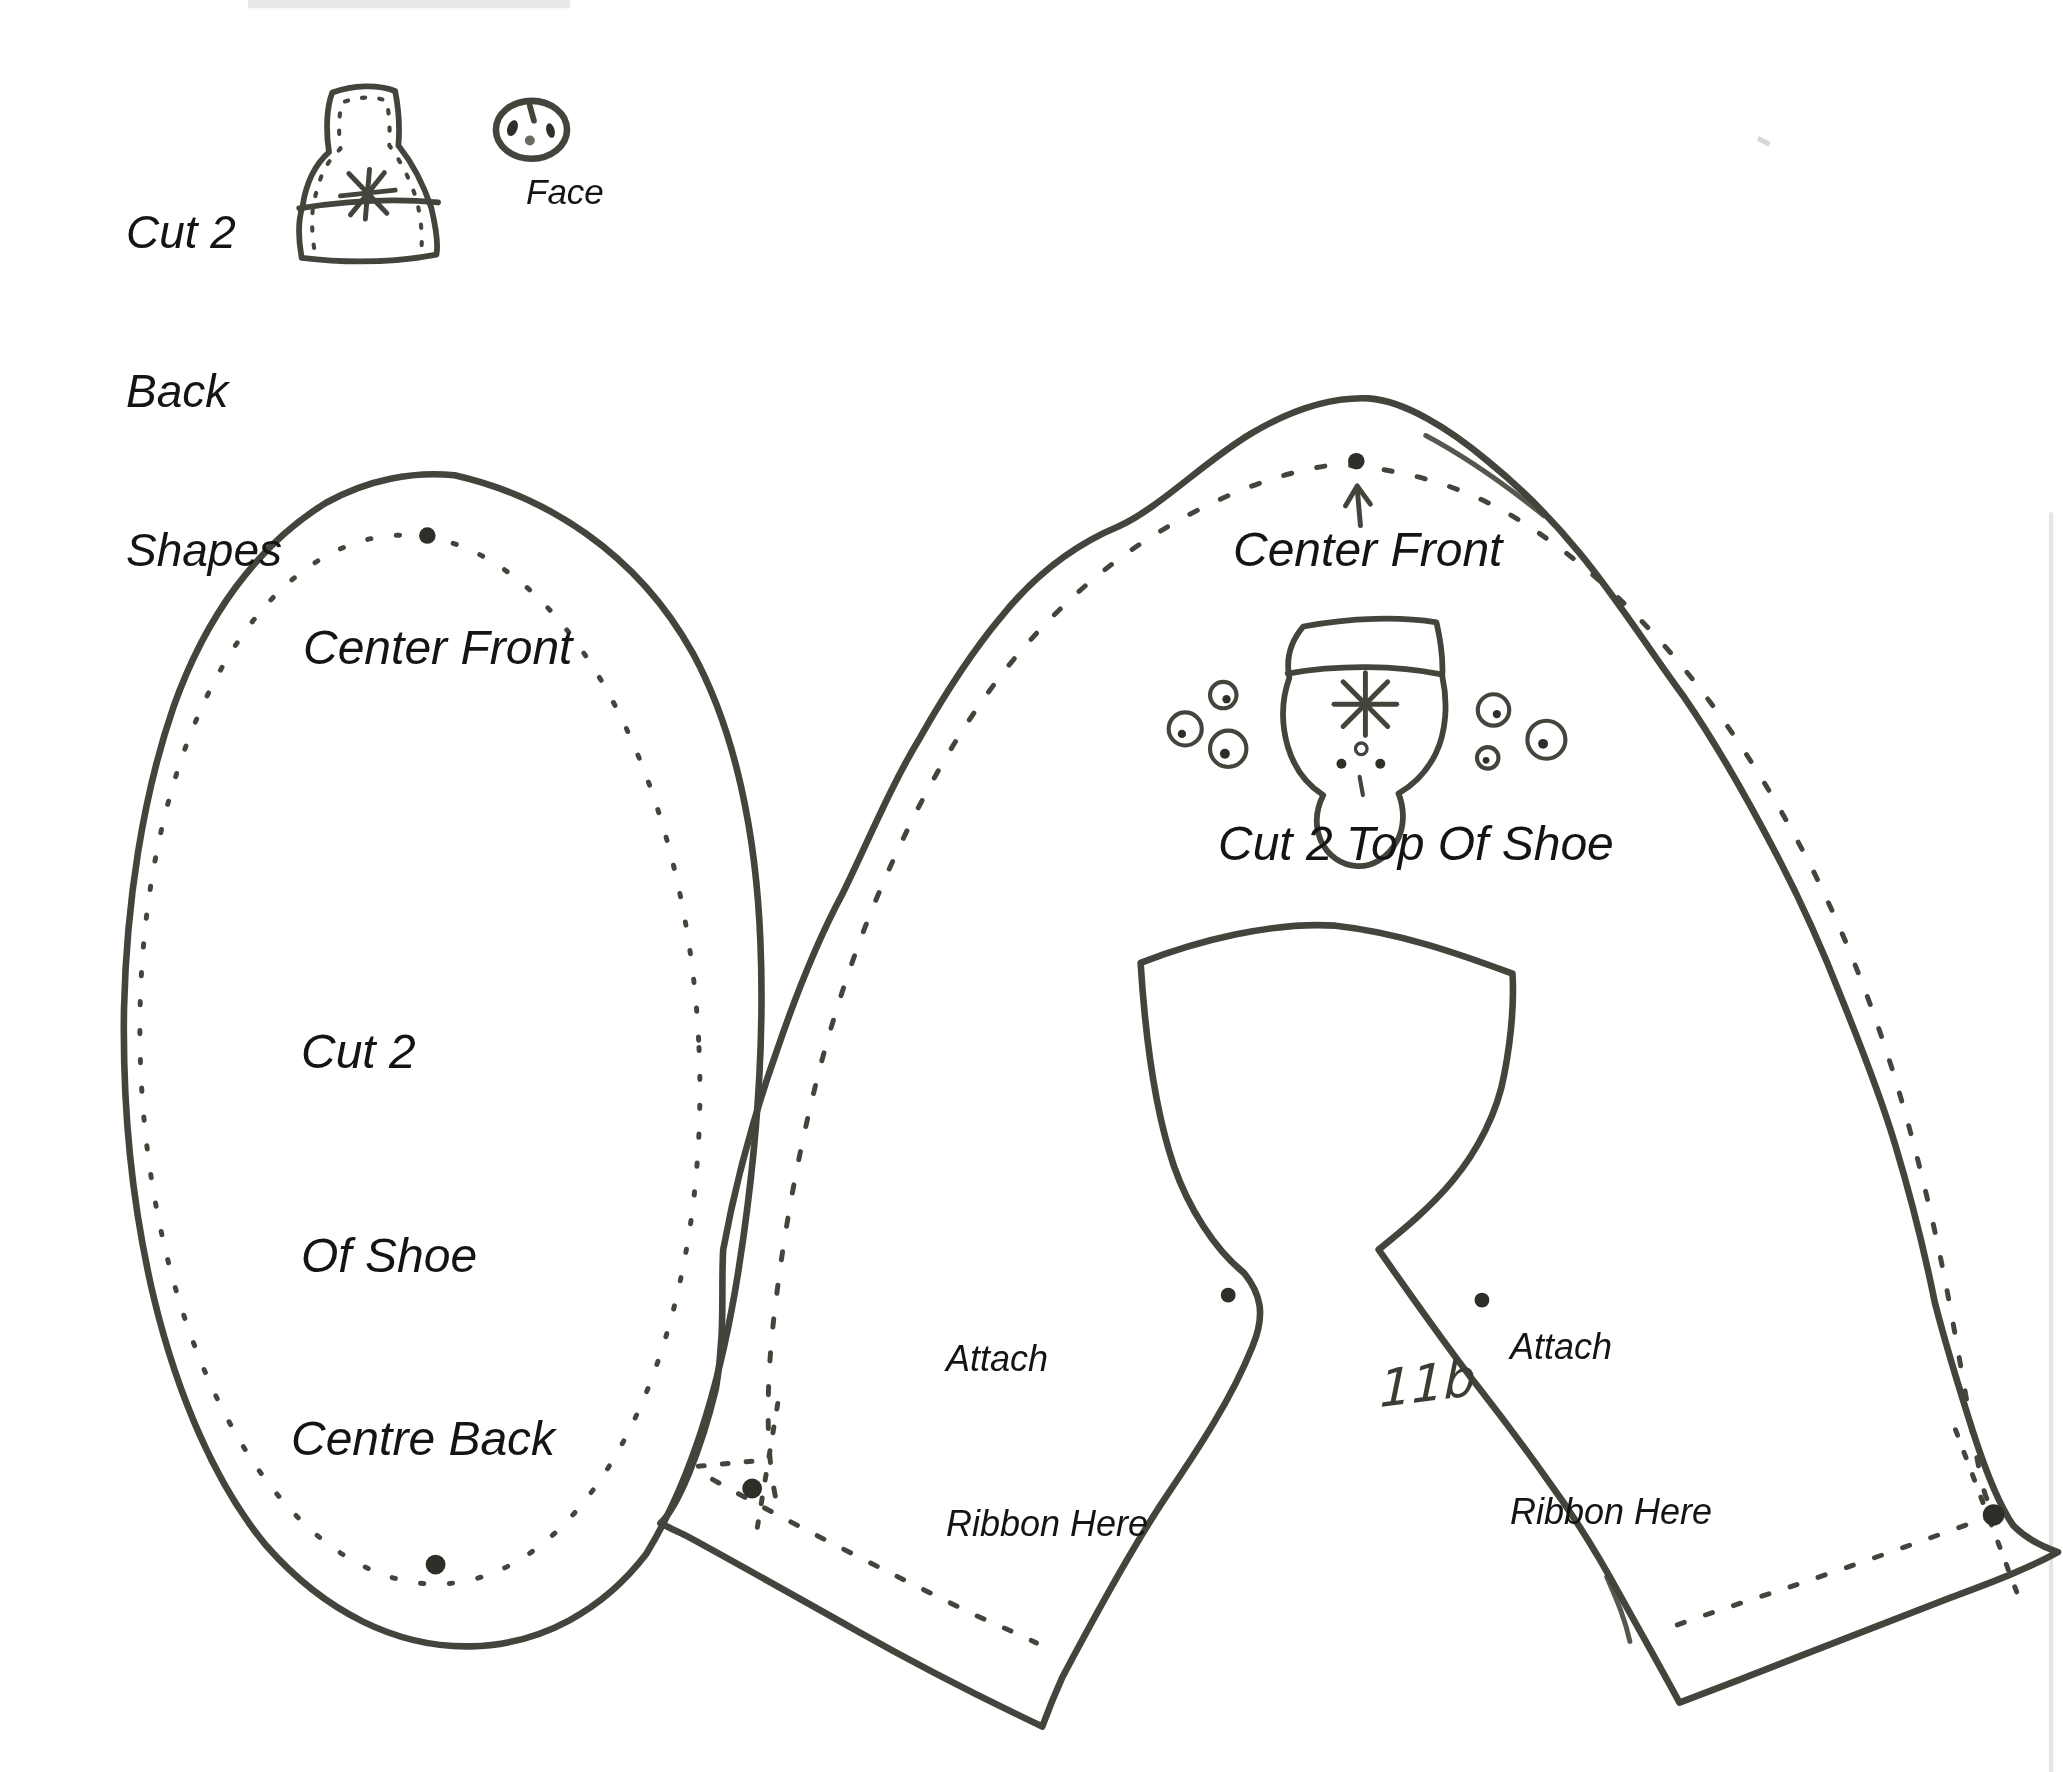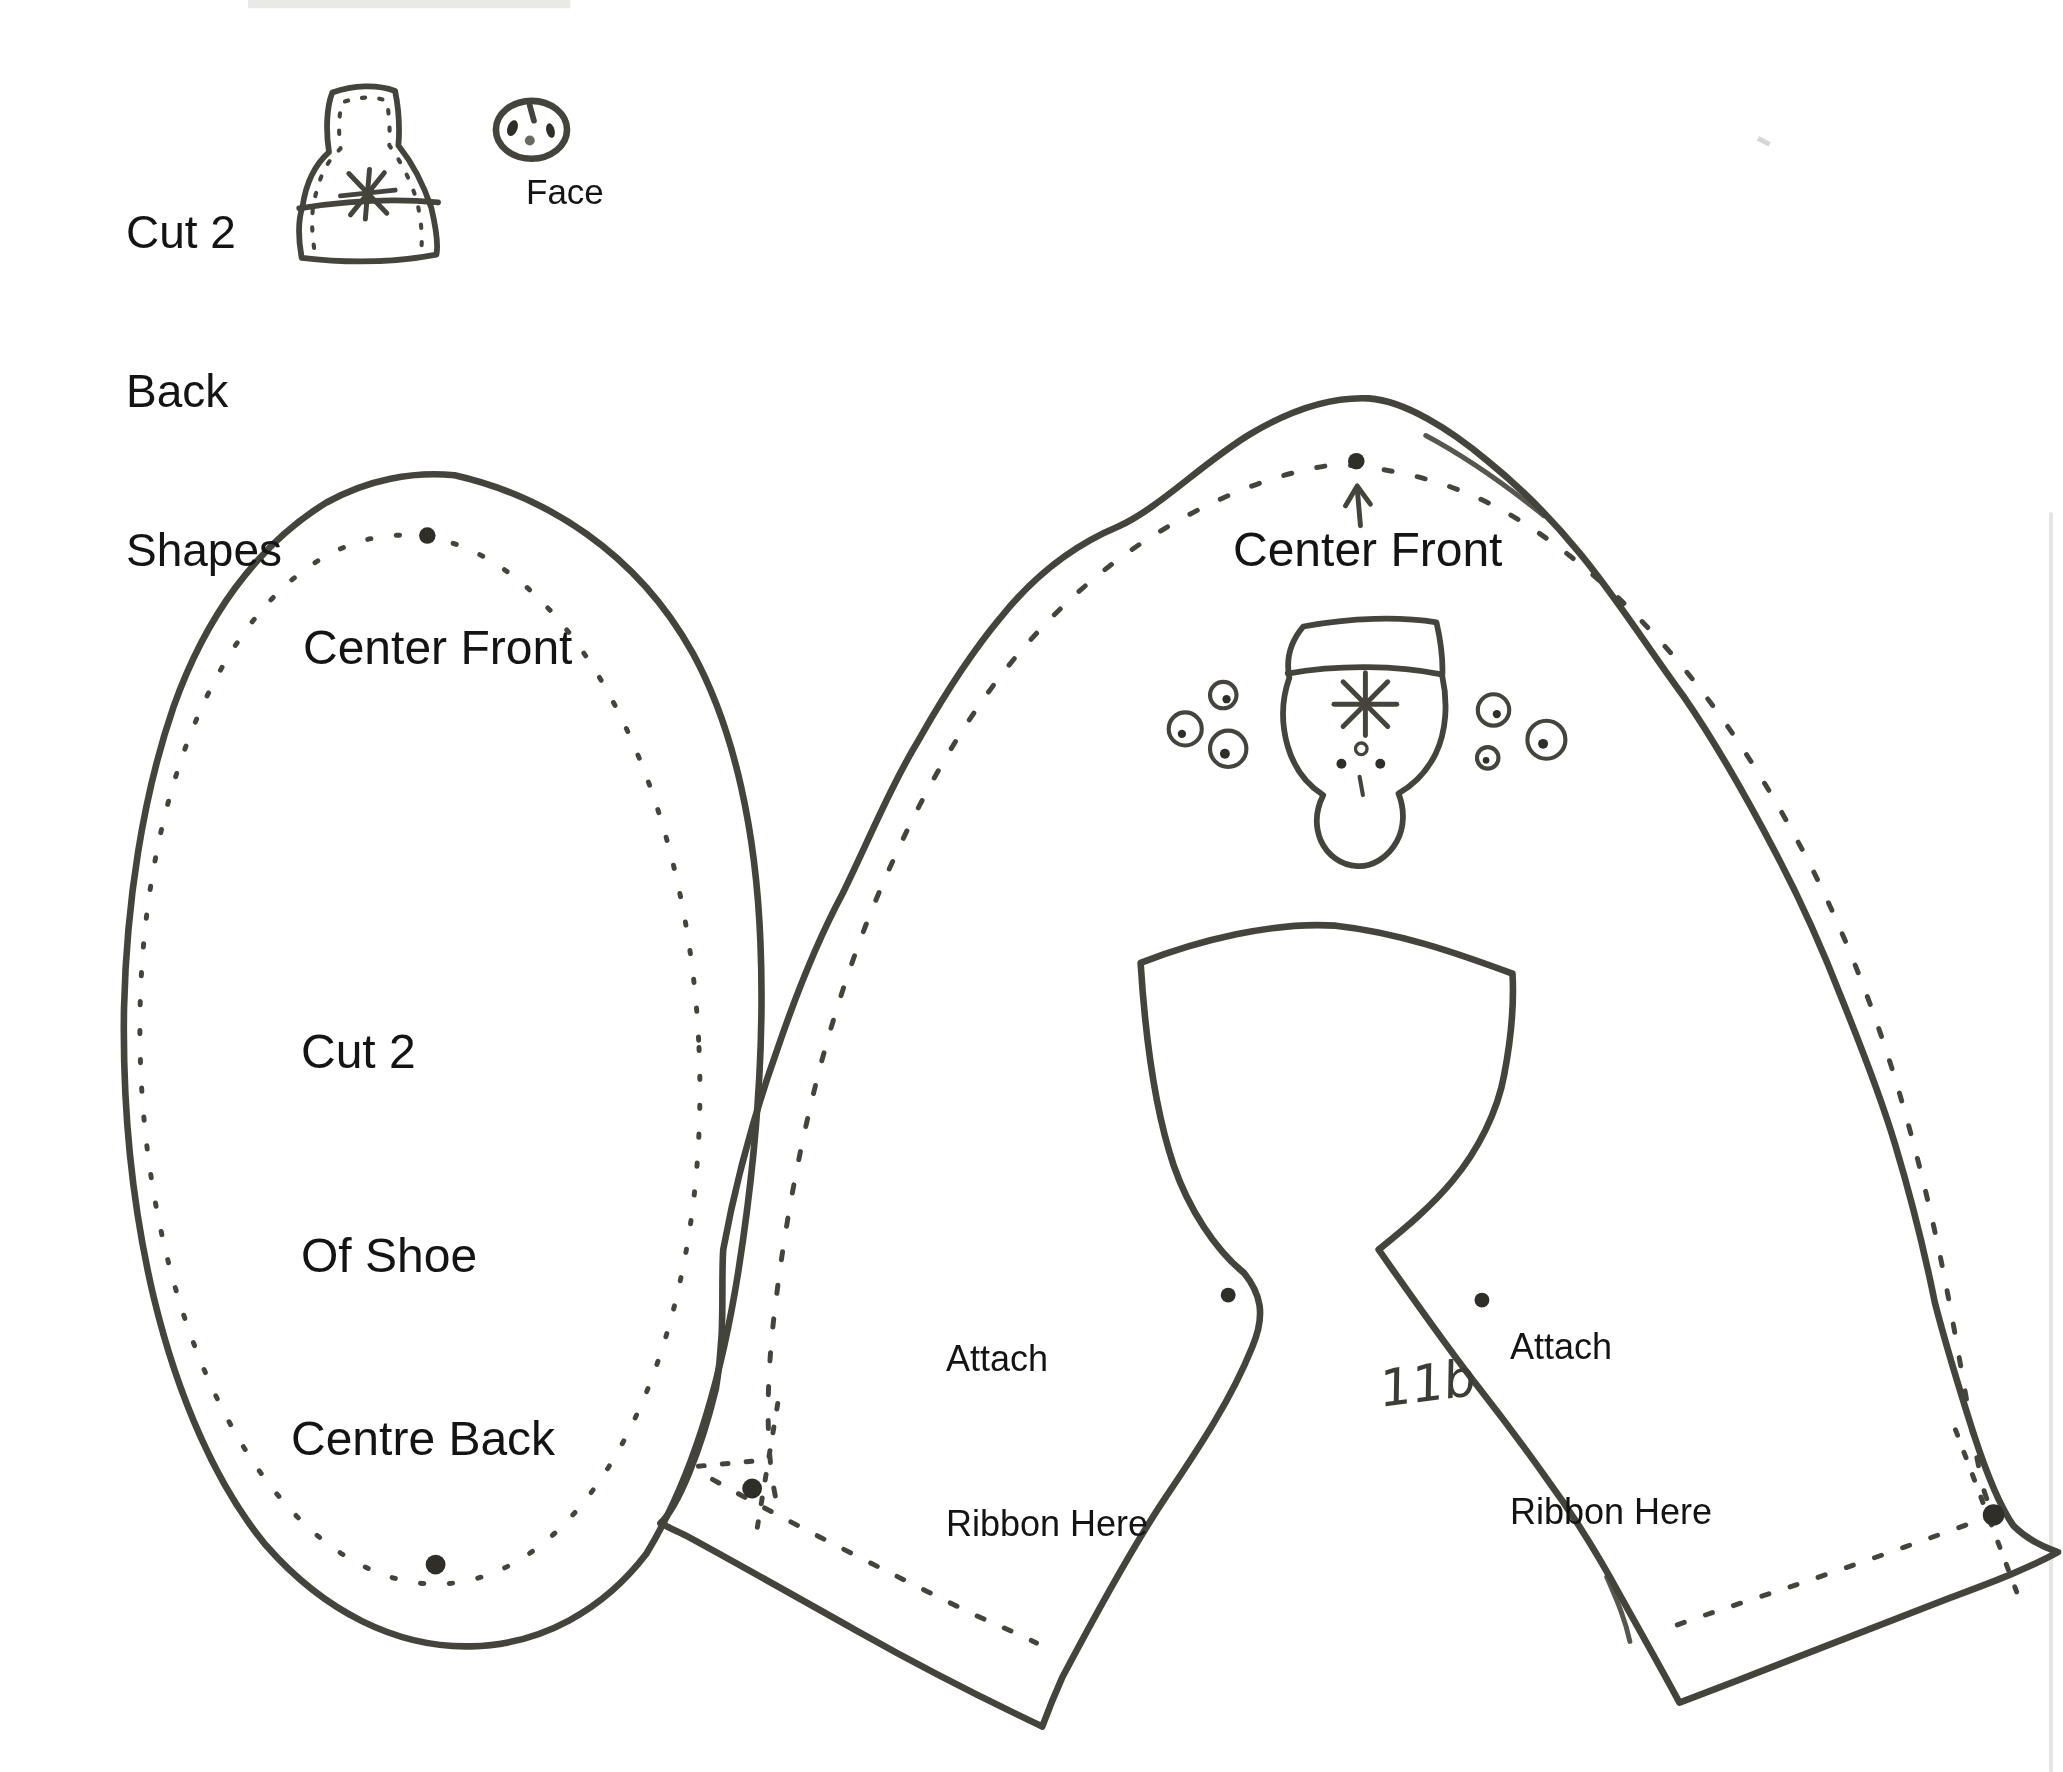--- a/index.html
+++ b/index.html
@@ -9,20 +9,21 @@
     --paper:#ffffff;
   }
   html,body{margin:0;padding:0;background:#fff;}
   .page{
     position:relative;
     width:2063px;height:1772px;
     background:var(--paper);
     overflow:hidden;
     font-family:"Liberation Sans", sans-serif;
     color:var(--text);
+    font-style:italic;
   }
   .page svg{position:absolute;left:0;top:0;}
   .label{
     position:absolute;
     font-family:"Liberation Sans", sans-serif;
     color:var(--text);
     white-space:pre;
   }
   .lbl-main{font-size:48px;line-height:53px;}
   .lbl-block{font-size:48px;line-height:68px;}
@@ -223,20 +224,21 @@
 
   <div class="label lbl-block" style="left:301px;top:882px;">
     <div>Cut 2</div>
     <div>Of Shoe</div>
   </div>
 
   <div class="label lbl-main" style="left:291px;top:1412px;text-align:right;">Centre Back</div>
 
   <div class="label lbl-main" style="left:1233px;top:523px;">Center Front</div>
 
+  <div class="label lbl-main" style="left:1218px;top:817px;">Cut 2 Top Of Shoe</div>
 
   <div class="label lbl-attach" style="left:946px;top:1221px;">
     <div>Attach</div>
     <div>Ribbon Here</div>
   </div>
 
   <div class="label lbl-attach" style="left:1510px;top:1209px;">
     <div>Attach</div>
     <div>Ribbon Here</div>
   </div>

